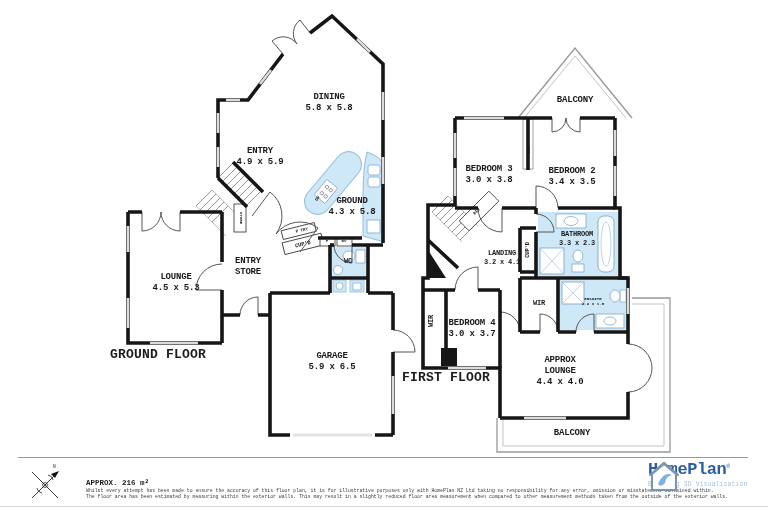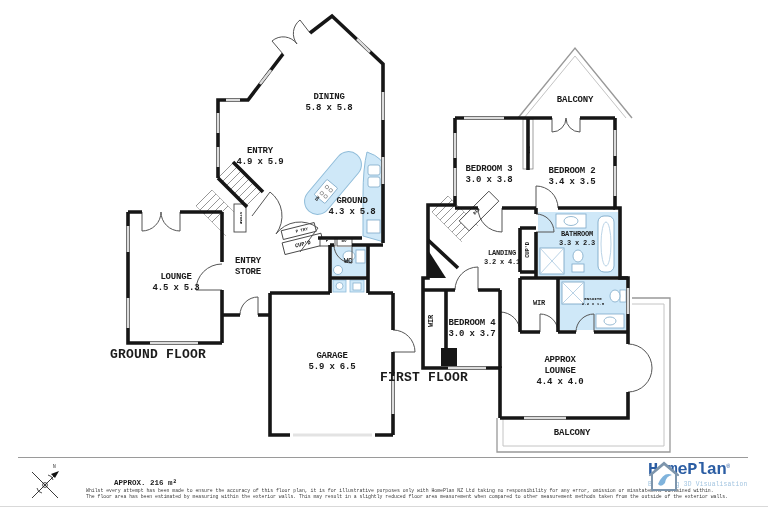--- a/index.html
+++ b/index.html
@@ -10,21 +10,21 @@
        text-align:center;white-space:nowrap;line-height:1.22;letter-spacing:-0.2px;}
   .lbl span{display:block;}
   .room{font-size:9px;}
   .floor{font-size:13px;letter-spacing:0.2px;}
   .med{font-size:7px;}
   .sm{font-size:5.5px;}
   .tiny{font-size:4.2px;letter-spacing:0;}
   .footer-divider{position:absolute;left:18px;right:20px;top:457px;height:1px;background:#9a9a9a;}
   .bottom-edge{position:absolute;left:0;right:0;top:506px;height:1px;background:#d9d9d9;}
   .addr{position:absolute;left:86px;top:462px;font-size:12.5px;font-weight:700;color:#1d1d1d;}
-  .area{position:absolute;left:86px;top:479px;font-size:7.5px;font-weight:700;color:#1d1d1d;margin-left:28px;}
+  .area{position:absolute;left:86px;top:479px;font-size:7.5px;font-weight:700;color:#1d1d1d;}
   .disc{position:absolute;left:86px;font-size:4.8px;color:#3c3c3c;font-weight:400;letter-spacing:0;}
   .logo{position:absolute;left:648px;top:461px;display:flex;align-items:flex-start;gap:5px;}
   .logo-col{display:flex;flex-direction:column;}
   .logo-main{font-size:17px;font-weight:700;color:#2b5da3;letter-spacing:-0.4px;line-height:1;}
   .logo-reg{font-size:6px;vertical-align:super;color:#2b5da3;}
   .logo-tag{font-size:6.3px;color:#a2c4e0;margin-top:2px;letter-spacing:0.2px;font-weight:400;}
   .compass-n{position:absolute;left:53px;top:464px;font-size:4.5px;color:#222;font-weight:400;}
 </style>
 </head>
 <body>
@@ -243,21 +243,21 @@
     <span>ENSUITE</span>
       <span>2.2 x 1.8</span>
   </div>
   <div class="lbl med" style="left:431px;top:321px;transform:translate(-50%,-50%) rotate(-90deg);">
       <span>WIR</span>
     </div>
   <div class="lbl room" style="left:472px;top:329px;">
     <span>BEDROOM 4</span>
       <span>3.0 x 3.7</span>
   </div>
-  <div class="lbl floor" style="left:424px;top:378px;">
+  <div class="lbl floor" style="left:446px;top:378px;">
       <span>FIRST FLOOR</span>
     </div>
   <div class="lbl room" style="left:560px;top:371px;">
     <span>APPROX</span>
       <span>LOUNGE</span>
       <span>4.4 x 4.0</span>
   </div>
   <div class="lbl room" style="left:572px;top:433px;">
       <span>BALCONY</span>
     </div>

